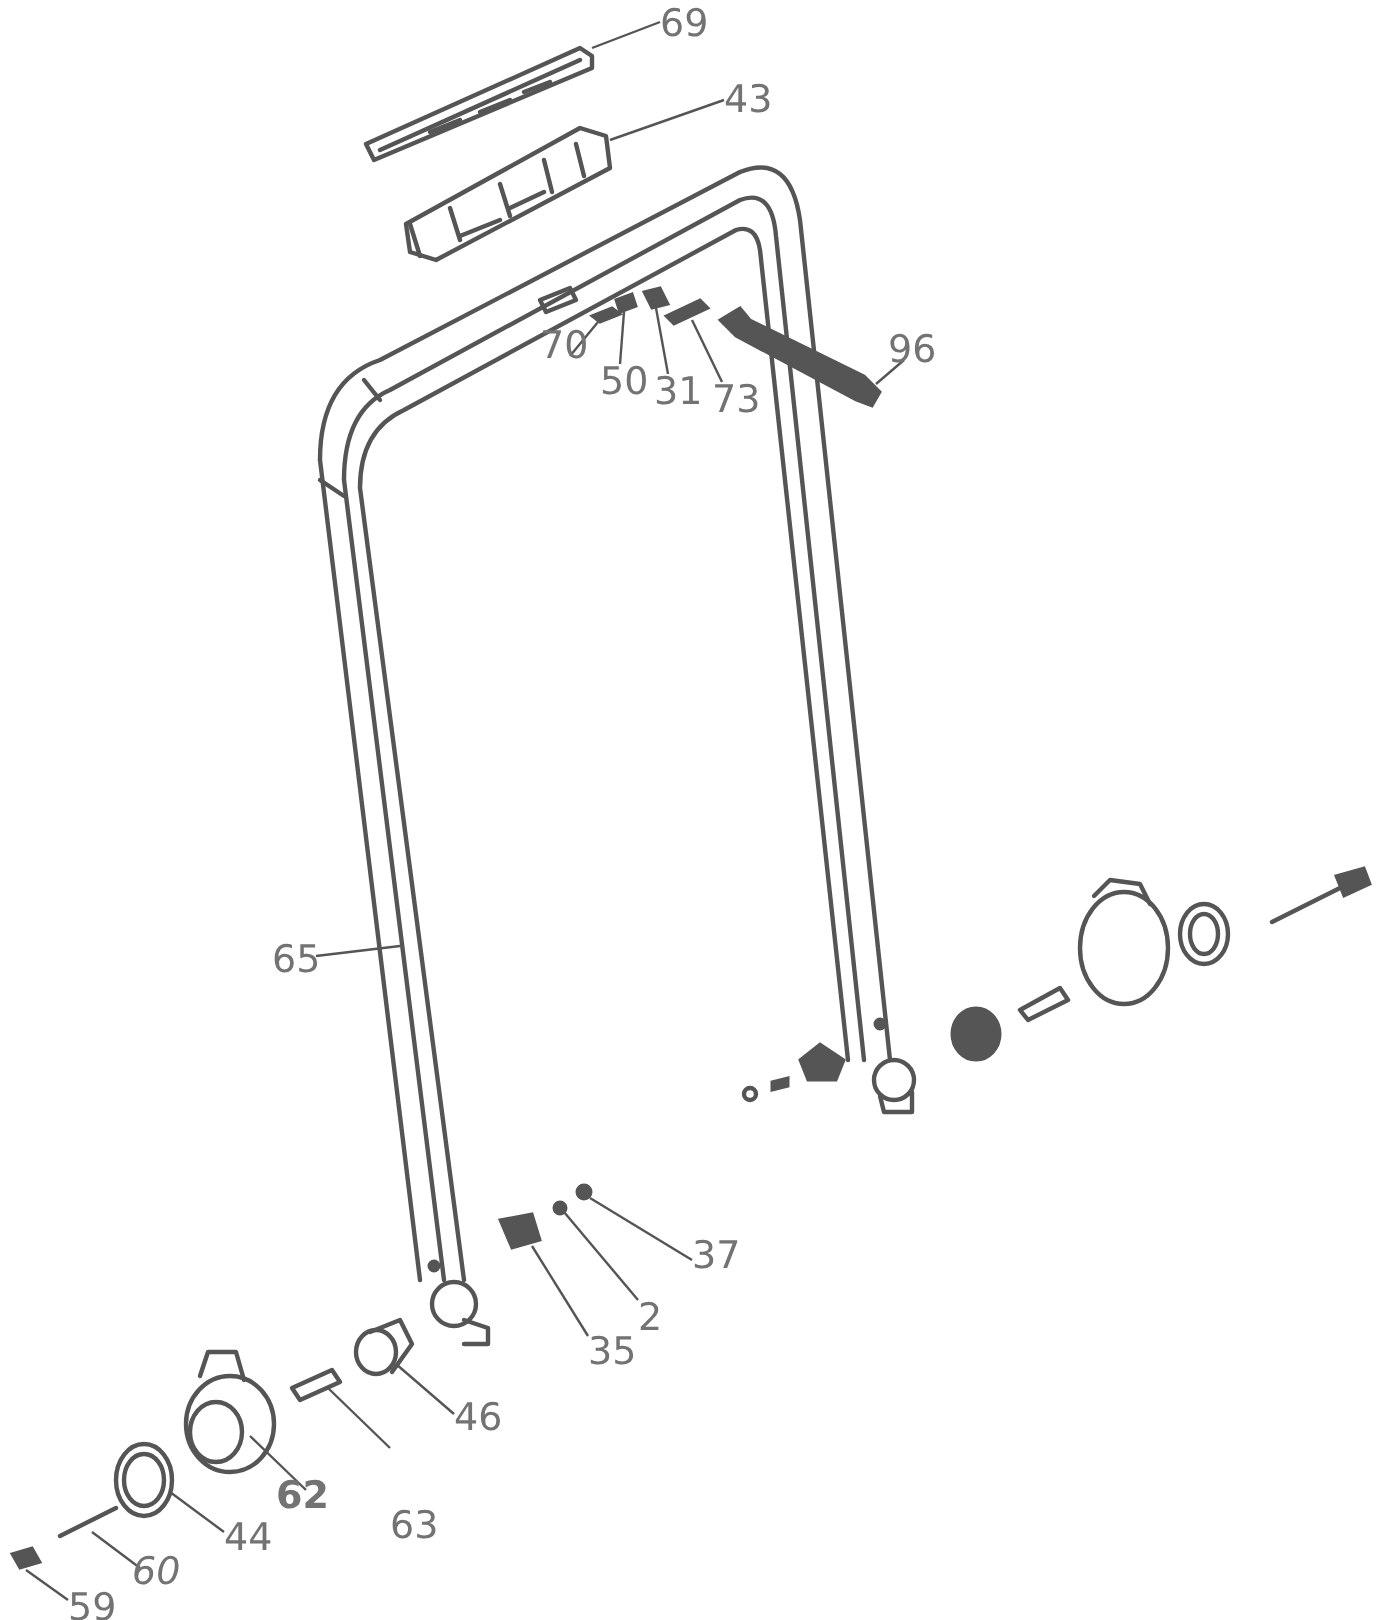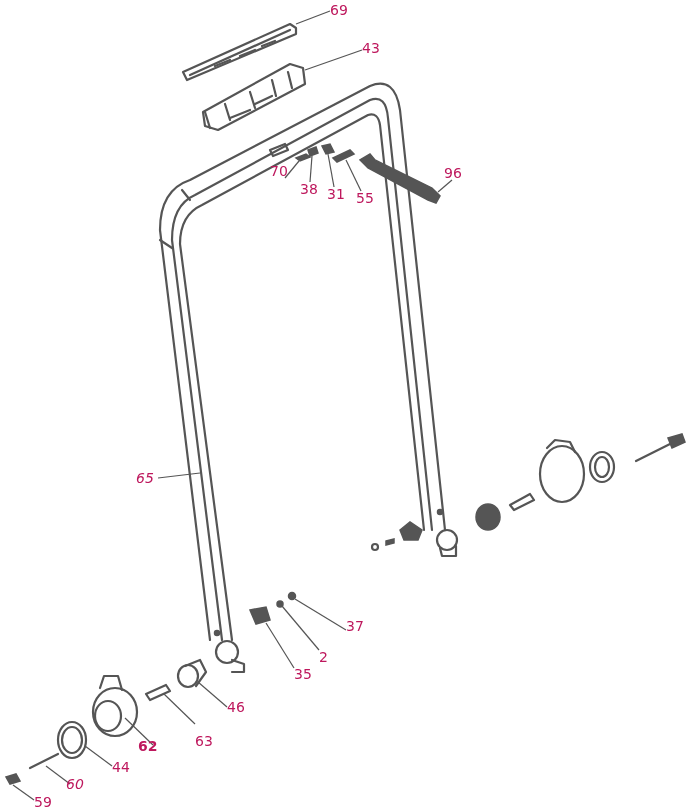--- a/index.html
+++ b/index.html
@@ -1,20 +1,20 @@
 <!DOCTYPE html>
 <html><head>
 <meta charset="utf-8">
 <style>
   html, body { margin: 0; padding: 0; background: #ffffff; }
   body { width: 690px; height: 810px; overflow: hidden; position: relative;
          font-family: "Liberation Sans", sans-serif; }
   #diagram { position: absolute; left: 0; top: 0; width: 690px; height: 810px; }
-  .lbl { position: absolute; font-family: "DejaVu Sans", sans-serif; font-size: 14px;
-         color: #be185d; line-height: 1; white-space: nowrap; }
+  .lbl { position: absolute; font-family: "DejaVu Sans", sans-serif; font-size: 19px;
+         color: #737373; line-height: 1; white-space: nowrap; }
   svg .part { fill: none; stroke: #555555; stroke-width: 2.2; stroke-linecap: round; stroke-linejoin: round; }
   svg .solid { fill: #555555; stroke: #555555; stroke-width: 1.5; }
   svg .lead { stroke: #555555; stroke-width: 1.2; fill: none; }
 </style>
 </head>
 <body>
 
 <svg id="diagram" viewBox="0 0 690 810" xmlns="http://www.w3.org/2000/svg">
 
   <g>
@@ -121,26 +121,26 @@
     <line class="lead" x1="46" y1="766" x2="70" y2="784"></line>
 
     <path class="solid" d="M6 777 L16 774 L20 781 L10 784 Z"></path>
     <line class="lead" x1="13" y1="785" x2="34" y2="800"></line>
   </g>
 </svg>
 
 <span class="lbl" style="left:330px;top:3px;">69</span>
 <span class="lbl" style="left:362px;top:41px;">43</span>
 <span class="lbl" style="left:270px;top:164px;">70</span>
-<span class="lbl" style="left:300px;top:182px;">38</span>
+<span class="lbl" style="left:300px;top:182px;">50</span>
 <span class="lbl" style="left:327px;top:187px;">31</span>
-<span class="lbl" style="left:356px;top:191px;">55</span>
+<span class="lbl" style="left:356px;top:191px;">73</span>
 <span class="lbl" style="left:444px;top:166px;">96</span>
-<span class="lbl" style="left:136px;top:471px;font-style:italic;">65</span>
+<span class="lbl" style="left:136px;top:471px;">65</span>
 <span class="lbl" style="left:346px;top:619px;">37</span>
 <span class="lbl" style="left:319px;top:650px;">2</span>
 <span class="lbl" style="left:294px;top:667px;">35</span>
 <span class="lbl" style="left:227px;top:700px;">46</span>
-<span class="lbl" style="left:195px;top:734px;">63</span>
+<span class="lbl" style="left:195px;top:754px;">63</span>
 <span class="lbl" style="left:138px;top:739px;font-weight:bold;">62</span>
 <span class="lbl" style="left:112px;top:760px;">44</span>
 <span class="lbl" style="left:66px;top:777px;font-style:italic;">60</span>
 <span class="lbl" style="left:34px;top:795px;">59</span>
 
 </body></html>

